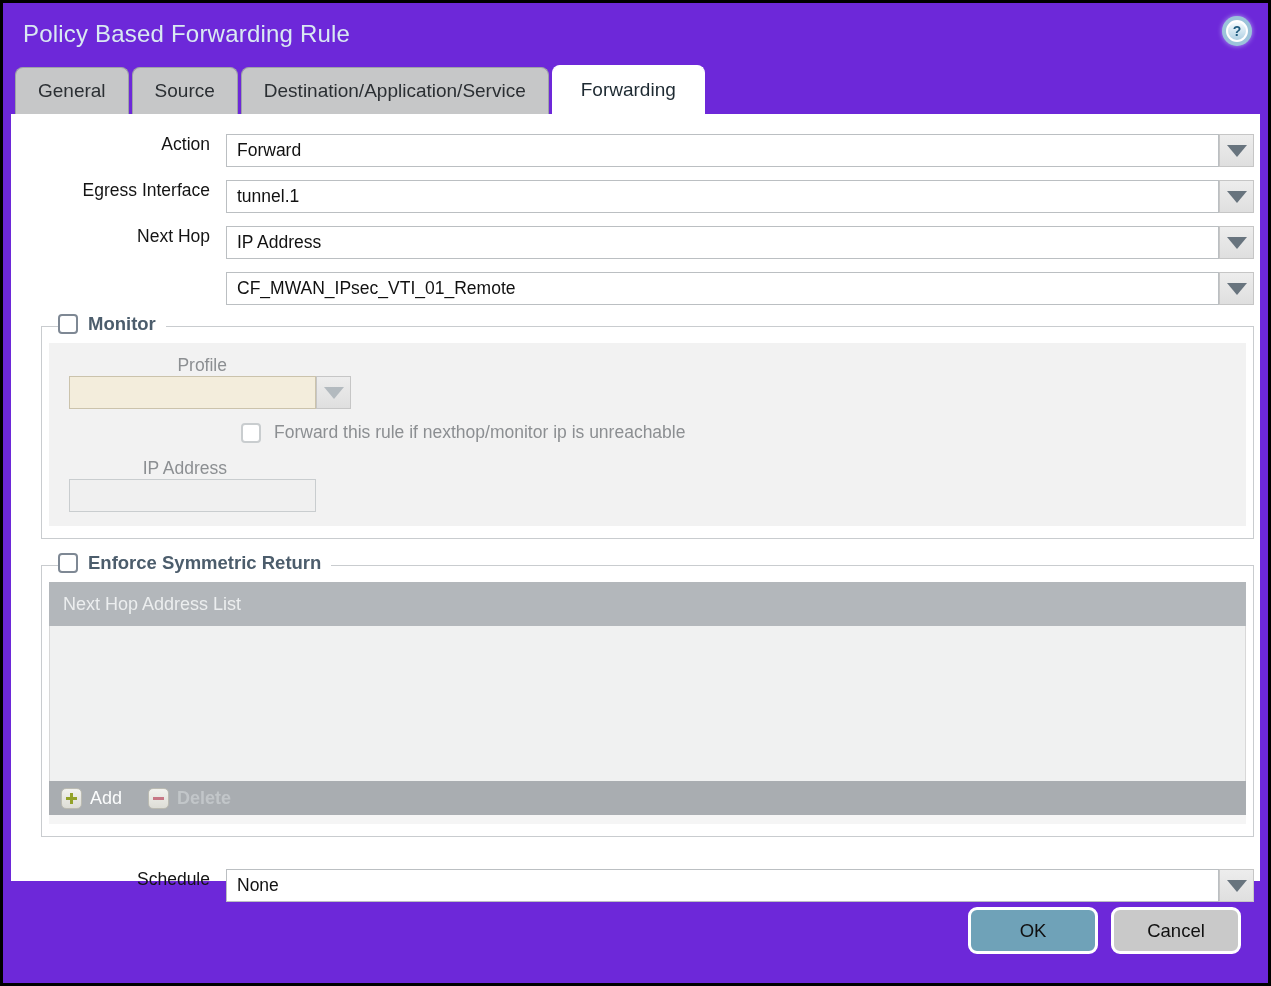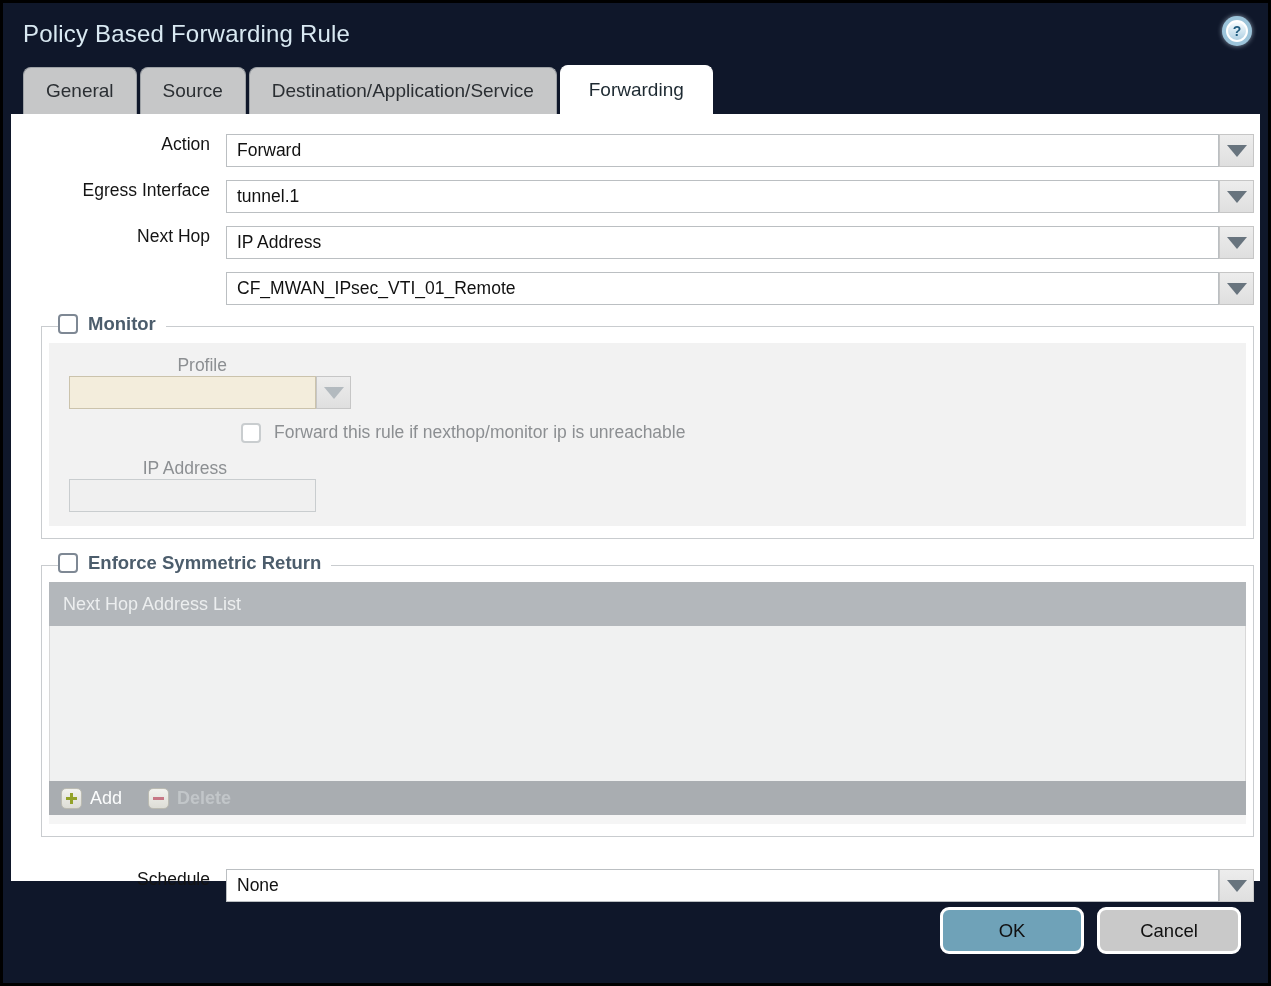--- a/index.html
+++ b/index.html
@@ -6,21 +6,21 @@
   html, body { width: 1271px; height: 986px; }
   body {
     background: #000;
     font-family: "Liberation Sans", sans-serif;
     position: relative;
     overflow: hidden;
   }
   .dialog {
     position: absolute; left: 3px; top: 3px;
     width: 1265px; height: 980px;
-    background: #0f172a;
+    background: #6d28d9;
     display: flex; flex-direction: column;
   }
   
   .titlebar {
     height: 62px; flex: 0 0 auto;
     display: flex; align-items: center;
     padding-left: 20px; position: relative;
   }
   .title {
     color: #D9E9F2; font-size: 24px; font-weight: 400; letter-spacing: .2px;
@@ -37,21 +37,21 @@
     width: 22px; height: 22px; border-radius: 50%;
     background: linear-gradient(180deg, #F6FBFE 0%, #CFE4F0 55%, #AFD0E2 100%);
     border: 2px solid #FFFFFF;
     display: flex; align-items: center; justify-content: center;
     color: #1E5A7E; font-weight: bold; font-size: 14px; line-height: 1;
   }
   
   .tabs {
     flex: 0 0 auto; height: 49px;
     display: flex; align-items: flex-end;
-    padding-left: 20px;
+    padding-left: 12px;
   }
   .tab {
     background: #C6C7C8; color: #2B2F33;
     font-size: 19px;
     height: 47px; padding: 0 22px;
     display: flex; align-items: center;
     border-radius: 8px 8px 0 0;
     margin-right: 3px;
     border: 1px solid #9EA2A6; border-bottom: none;
     cursor: pointer;
@@ -185,21 +185,21 @@
   .tf-btn.disabled .tf-label { color: #C2C6C9; }
   .scroll-strip { height: 9px; background: #F5F5F5; }
   .schedule-row { margin-top: 32px; }
   
   .dlg-footer {
     flex: 1; display: flex; justify-content: flex-end;
     align-items: flex-start; gap: 13px;
     padding: 26px 27px 0 0;
   }
   .btn {
-    width: 144px; height: 47px;
+    width: 130px; height: 47px;
     border-radius: 9px; border: 3px solid #FFFFFF;
     font-size: 18.5px; color: #101010;
     display: flex; align-items: center; justify-content: center;
     cursor: pointer; font-family: "Liberation Sans", sans-serif;
   }
   .btn-ok { background: #6FA2B8; }
   .btn-cancel { background: #C9C9C9; }
 </style>
 </head>
 <body>

